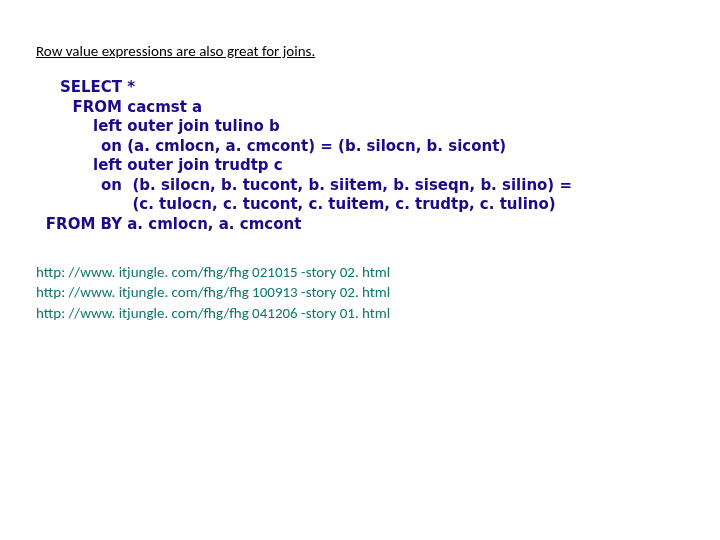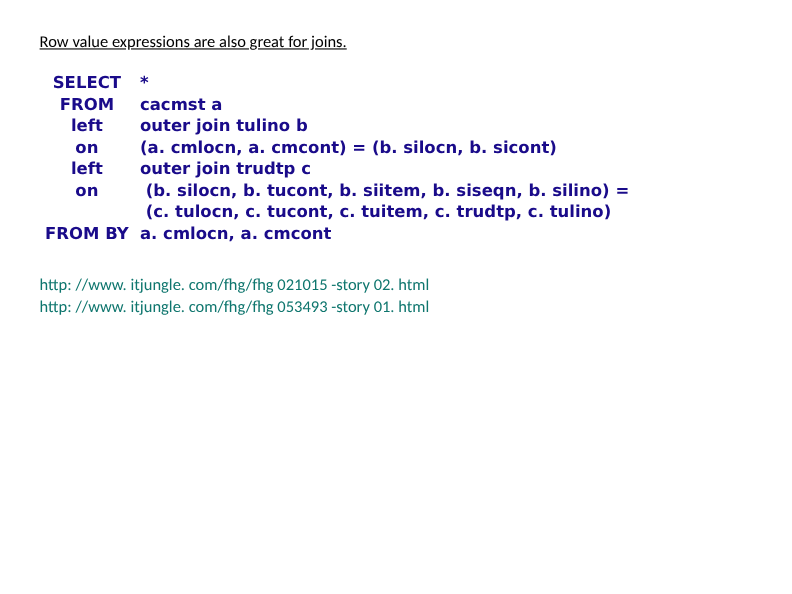--- a/index.html
+++ b/index.html
@@ -5,21 +5,21 @@
   html, body {
     margin: 0;
     padding: 0;
     width: 720px;
     height: 540px;
     background: #ffffff;
     font-family: Calibri, Arial, sans-serif;
     color: #000;
   }
   .page {
-    padding: 30px 36px;
+    padding: 42px 36px;
     box-sizing: border-box;
   }
   .intro {
     font-size: 15px;
     margin: 0 0 18px 0;
   }
   .intro-text {
     text-decoration: underline;
   }
   .code-block {
@@ -27,21 +27,21 @@
     font-weight: bold;
     font-size: 15px;
     line-height: 1.3;
     color: #1a0b8a;
     white-space: pre;
     margin-bottom: 28px;
   }
   .kw-col {
     display: inline-block;
     width: 86px;
-    text-align: center;
+    text-align: right;
   }
   .links {
     font-family: Calibri, Arial, sans-serif;
     font-size: 15px;
     line-height: 1.35;
     color: #0f766e;
   }
 </style>
 </head>
 <body>
@@ -56,16 +56,17 @@
 <span class="kw-col">FROM</span> <span>cacmst a</span>
 <span class="kw-col">left</span> <span>outer join tulino b</span>
 <span class="kw-col">on</span> <span>(a. cmlocn, a. cmcont) = (b. silocn, b. sicont)</span>
 <span class="kw-col">left</span> <span>outer join trudtp c</span>
 <span class="kw-col">on</span> <span> (b. silocn, b. tucont, b. siitem, b. siseqn, b. silino) =</span>
 <span class="kw-col"></span> <span> (c. tulocn, c. tucont, c. tuitem, c. trudtp, c. tulino)</span>
 <span class="kw-col">FROM BY</span> <span>a. cmlocn, a. cmcont</span></div>
 
   <div class="links">
     <div>http: //www. itjungle. com/fhg/fhg 021015 -story 02. html</div>
-    <div>http: //www. itjungle. com/fhg/fhg 053493 -story 01. html</div>
+    <div>http: //www. itjungle. com/fhg/fhg 100913 -story 02. html</div>
+    <div>http: //www. itjungle. com/fhg/fhg 041206 -story 01. html</div>
   </div>
 
 </div>
 
 </body></html>

